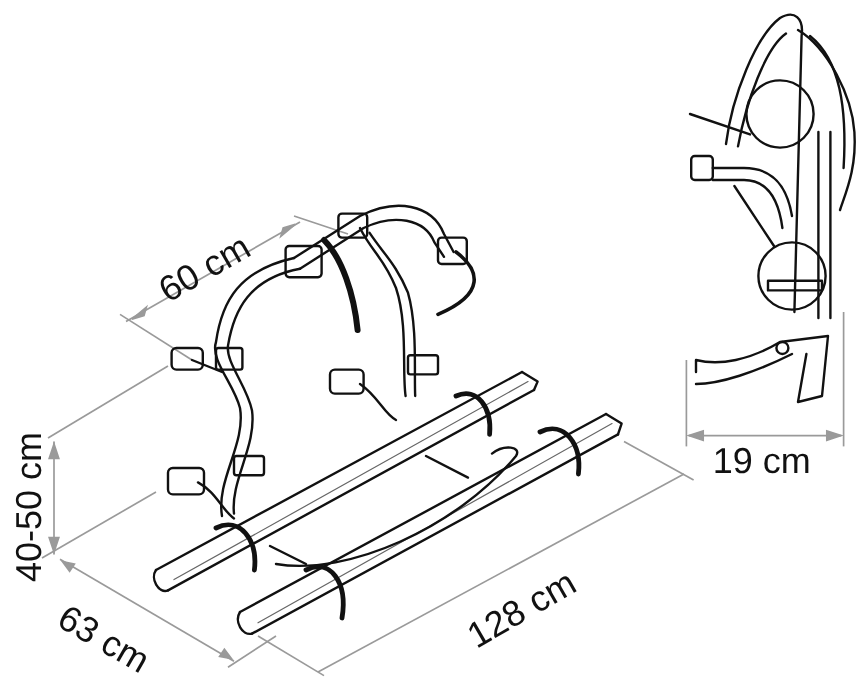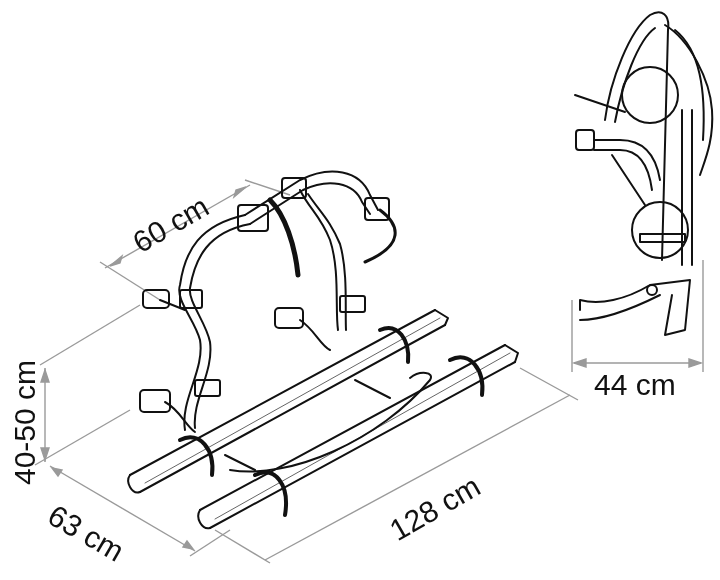--- a/index.html
+++ b/index.html
@@ -124,14 +124,14 @@
   </svg>
 
   <div class="dim-label" style="left:128px; top:232px; transform:rotate(-30deg);">60 cm</div>
 
   <div class="dim-label" style="left:10px; top:485px; transform:rotate(-90deg);">40-50 cm</div>
 
   <div class="dim-label" style="left:58px; top:500px; transform:rotate(30deg);">63 cm</div>
 
   <div class="dim-label" style="left:385px; top:520px; transform:rotate(-30deg);">128 cm</div>
 
-  <div class="dim-label" style="left:594px; top:370px;">44 cm</div>
+  <div class="dim-label" style="left:594px; top:370px;">19 cm</div>
 </div>
 
 </body></html>

